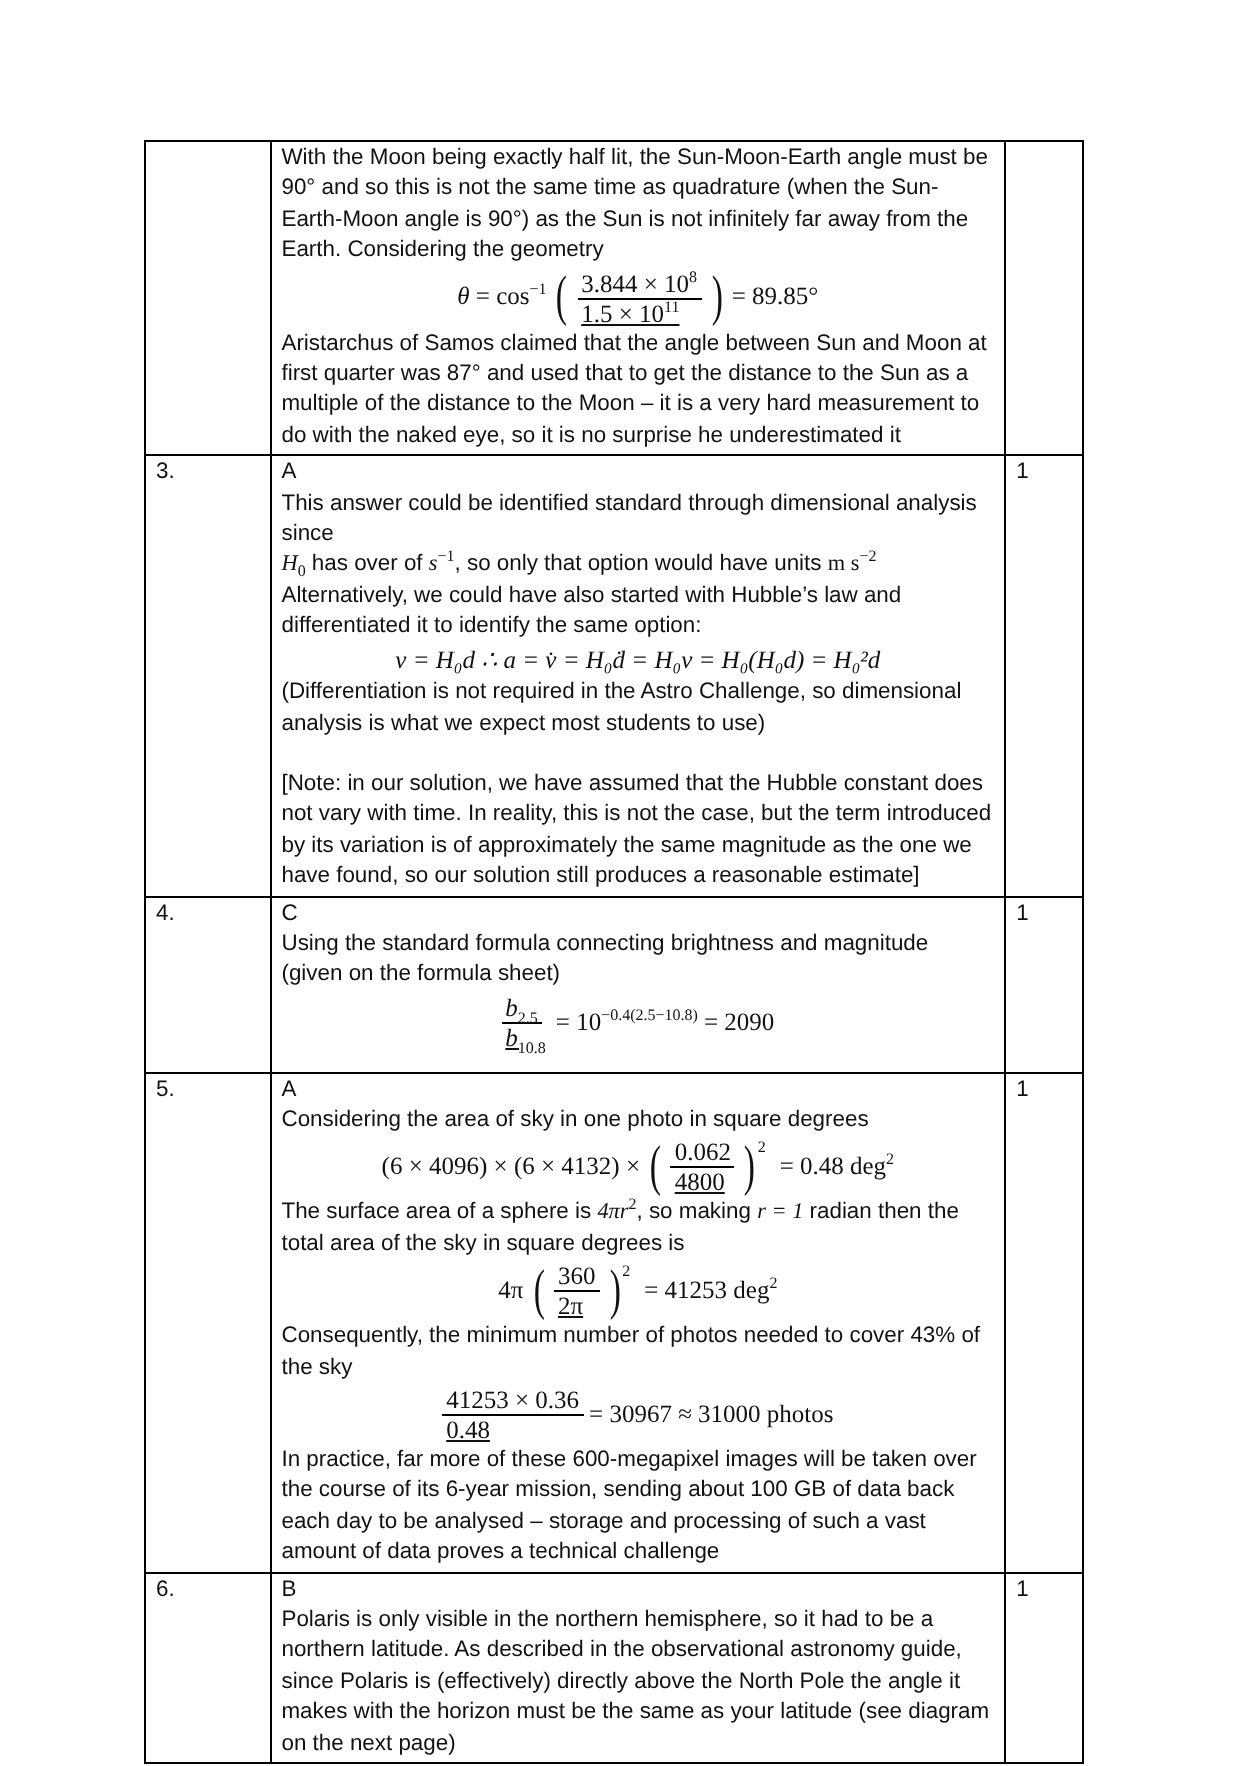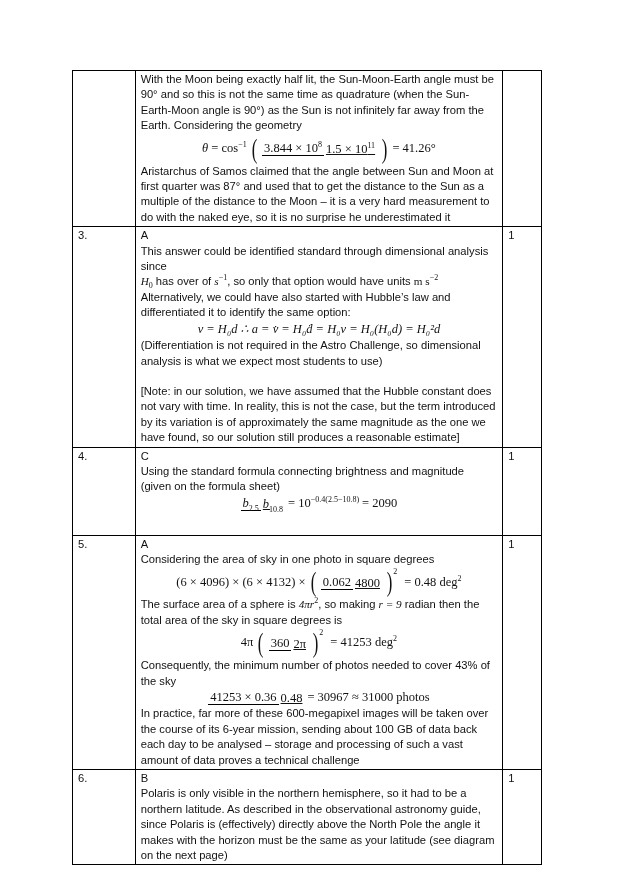--- a/index.html
+++ b/index.html
@@ -16,21 +16,21 @@
     td.body { width: 357px; }
     td.marks { width: 28px; text-align: left; padding-left: 14px; }
     .p { margin: 0; }
     .math {
       font-family: "Liberation Serif", "DejaVu Serif", serif;
       font-size: 12.5px; text-align: center; margin: 1px 0;
       display: flex; justify-content: center; align-items: center; gap: 3px;
       white-space: nowrap;
     }
     .mi { font-style: italic; }
-    .frac { display: inline-flex; flex-direction: row; align-items: flex-end; vertical-align: middle; }
+    .frac { display: inline-flex; flex-direction: column; align-items: flex-start; vertical-align: middle; }
     .frac .nu { border-bottom: 1px solid #000; padding: 0 2px; line-height: 14px; }
     .frac .de { padding: 0 2px; line-height: 14px; text-decoration: underline; }
     .paren { font-size: 28px; line-height: 28px; font-weight: 200; transform: scaleX(0.6); display: inline-block; }
     sup, sub { font-size: 8px; line-height: 0; }
     .spacer { height: 15px; }
     .inl { font-family: "Liberation Serif", serif; font-style: italic; }
     .inl-up { font-family: "Liberation Serif", serif; }
   </style>
 </head>
 <body>
@@ -44,21 +44,21 @@
     <td class="body">
       <p class="p">With the Moon being exactly half lit, the Sun-Moon-Earth angle must be 90° and so this is not the same time as quadrature (when the Sun-Earth-Moon angle is 90°) as the Sun is not infinitely far away from the Earth. Considering the geometry</p>
       <div class="math">
         <span><span class="mi">θ</span> = cos<sup>−1</sup></span>
         <span class="paren">(</span>
         <span class="frac">
           <span class="nu"><span>3.844 × 10</span><sup>8</sup></span>
           <span class="de"><span>1.5 × 10</span><sup>11</sup></span>
         </span>
         <span class="paren">)</span>
-        <span>= 41.26°</span>
+        <span>= 89.85°</span>
       </div>
       <p class="p">Aristarchus of Samos claimed that the angle between Sun and Moon at first quarter was 87° and used that to get the distance to the Sun as a multiple of the distance to the Moon – it is a very hard measurement to do with the naked eye, so it is no surprise he underestimated it</p>
     </td>
     <td class="marks"></td>
   </tr>
 
   <tr style="height:185px;">
     <td class="num">3.</td>
     <td class="body">
       <p class="p">A</p>
@@ -102,21 +102,21 @@
         <span class="paren">(</span>
         <span class="frac">
           <span class="nu">0.062</span>
           <span class="de">4800</span>
         </span>
         <span class="paren">)</span>
               <sup style="position:relative;top:-10px;left:-4px;">2</sup>
         <span><span>= 0.48 deg</span><sup>2</sup></span>
       </div>
       <p class="p">
-        <span>The surface area of a sphere is </span><span class="inl">4πr</span><sup class="inl-up">2</sup><span>, so making </span><span class="inl">r = 9</span><span> radian then the total area of the sky in square degrees is</span>
+        <span>The surface area of a sphere is </span><span class="inl">4πr</span><sup class="inl-up">2</sup><span>, so making </span><span class="inl">r = 1</span><span> radian then the total area of the sky in square degrees is</span>
       </p>
       <div class="math">
         <span>4π</span>
         <span class="paren">(</span>
         <span class="frac">
           <span class="nu">360</span>
           <span class="de">2π</span>
         </span>
         <span class="paren">)</span>
               <sup style="position:relative;top:-10px;left:-4px;">2</sup>

